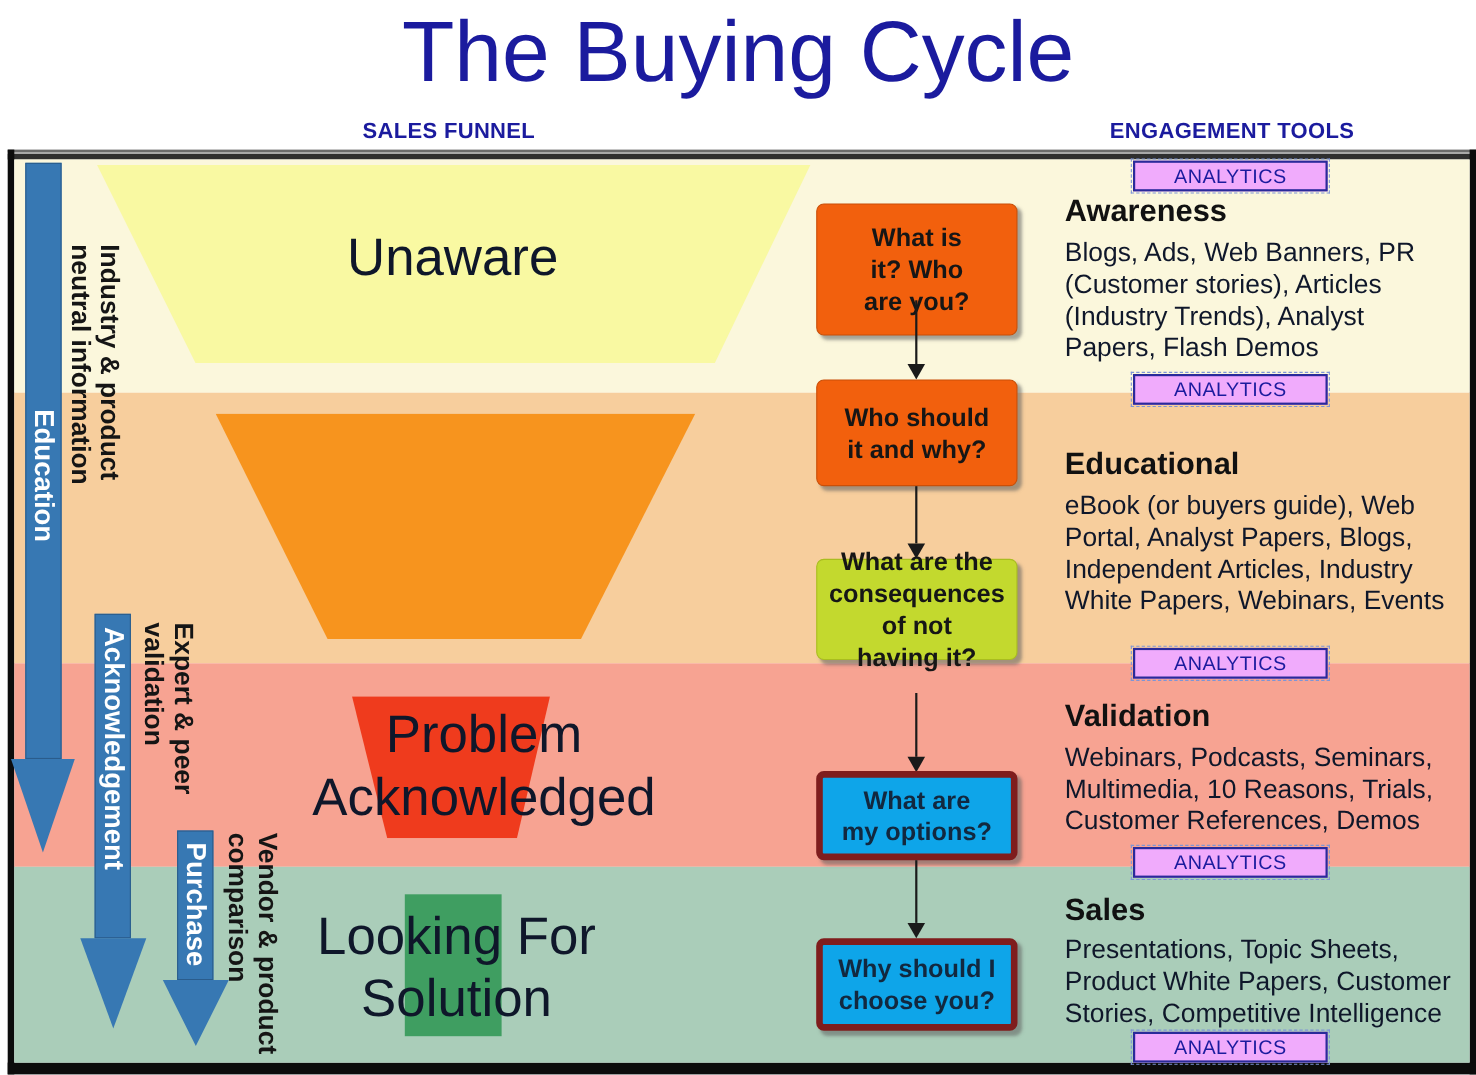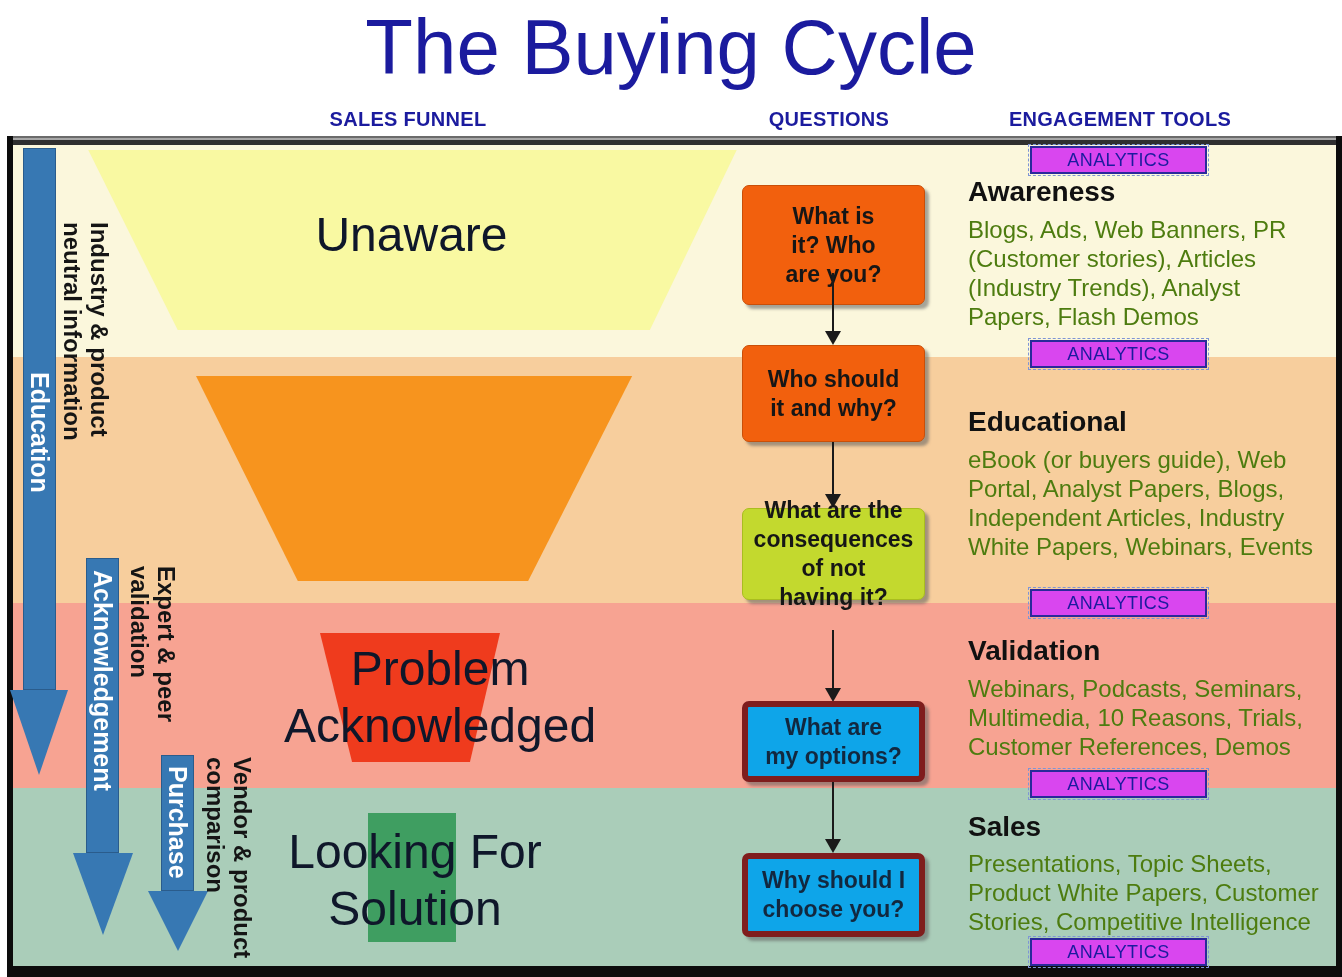--- a/index.html
+++ b/index.html
@@ -94,40 +94,39 @@
   .connector { position:absolute; left:832px; width:2px; background:#1a1a1a; }
   .c1 { top:273px; height:58px; } .c2 { top:442px; height:52px; }
   .c3 { top:630px; height:58px; } .c4 { top:782px; height:57px; }
   .chead { position:absolute; left:825px; width:0; height:0;
     border-left:8px solid transparent; border-right:8px solid transparent;
     border-top:14px solid #1a1a1a; }
   .ch1 { top:331px; } .ch2 { top:494px; } .ch3 { top:688px; } .ch4 { top:839px; }
 
   
   .analytics { position:absolute; left:1030px; width:177px; height:28px;
-    background:#d946ef; border:2px solid #2a2a9a; outline:1px dashed #7e95d6; outline-offset:1px;
+    background:#f0abfc; border:2px solid #2a2a9a; outline:1px dashed #7e95d6; outline-offset:1px;
     display:flex; align-items:center; justify-content:center;
     color:#1b1b9e; font-size:18px; letter-spacing:.4px; }
   .an1 { top:146px; } .an2 { top:340px; } .an3 { top:589px; } .an4 { top:770px; } .an5 { top:938px; }
 
   .section-heading { position:absolute; left:968px; font-size:28px; font-weight:bold; color:#111111; }
   .sh-awareness { top:176px; } .sh-educational { top:406px; } .sh-validation { top:635px; } .sh-sales { top:811px; }
   .section-tools { position:absolute; left:968px; width:360px; font-size:24px;
-    line-height:29px; color:#4d7c0f; white-space:pre-line; }
+    line-height:29px; color:#0f172a; white-space:pre-line; }
   .st-awareness { top:215px; } .st-educational { top:445px; } .st-validation { top:674px; } .st-sales { top:849px; }
 </style>
 </head>
 <body>
 
 <div class="page">
 
   <div class="title">The Buying Cycle</div>
 
   <div class="col-header hdr-funnel">SALES FUNNEL</div>
-  <div class="col-header hdr-questions">QUESTIONS</div>
   <div class="col-header hdr-tools">ENGAGEMENT TOOLS</div>
 
   <div class="top-bar"></div>
   <div class="left-bar"></div>
   <div class="right-bar"></div>
   <div class="bottom-bar"></div>
 
   <div class="band band-unaware"></div>
   <div class="band band-interest"></div>
   <div class="band band-problem"></div>

